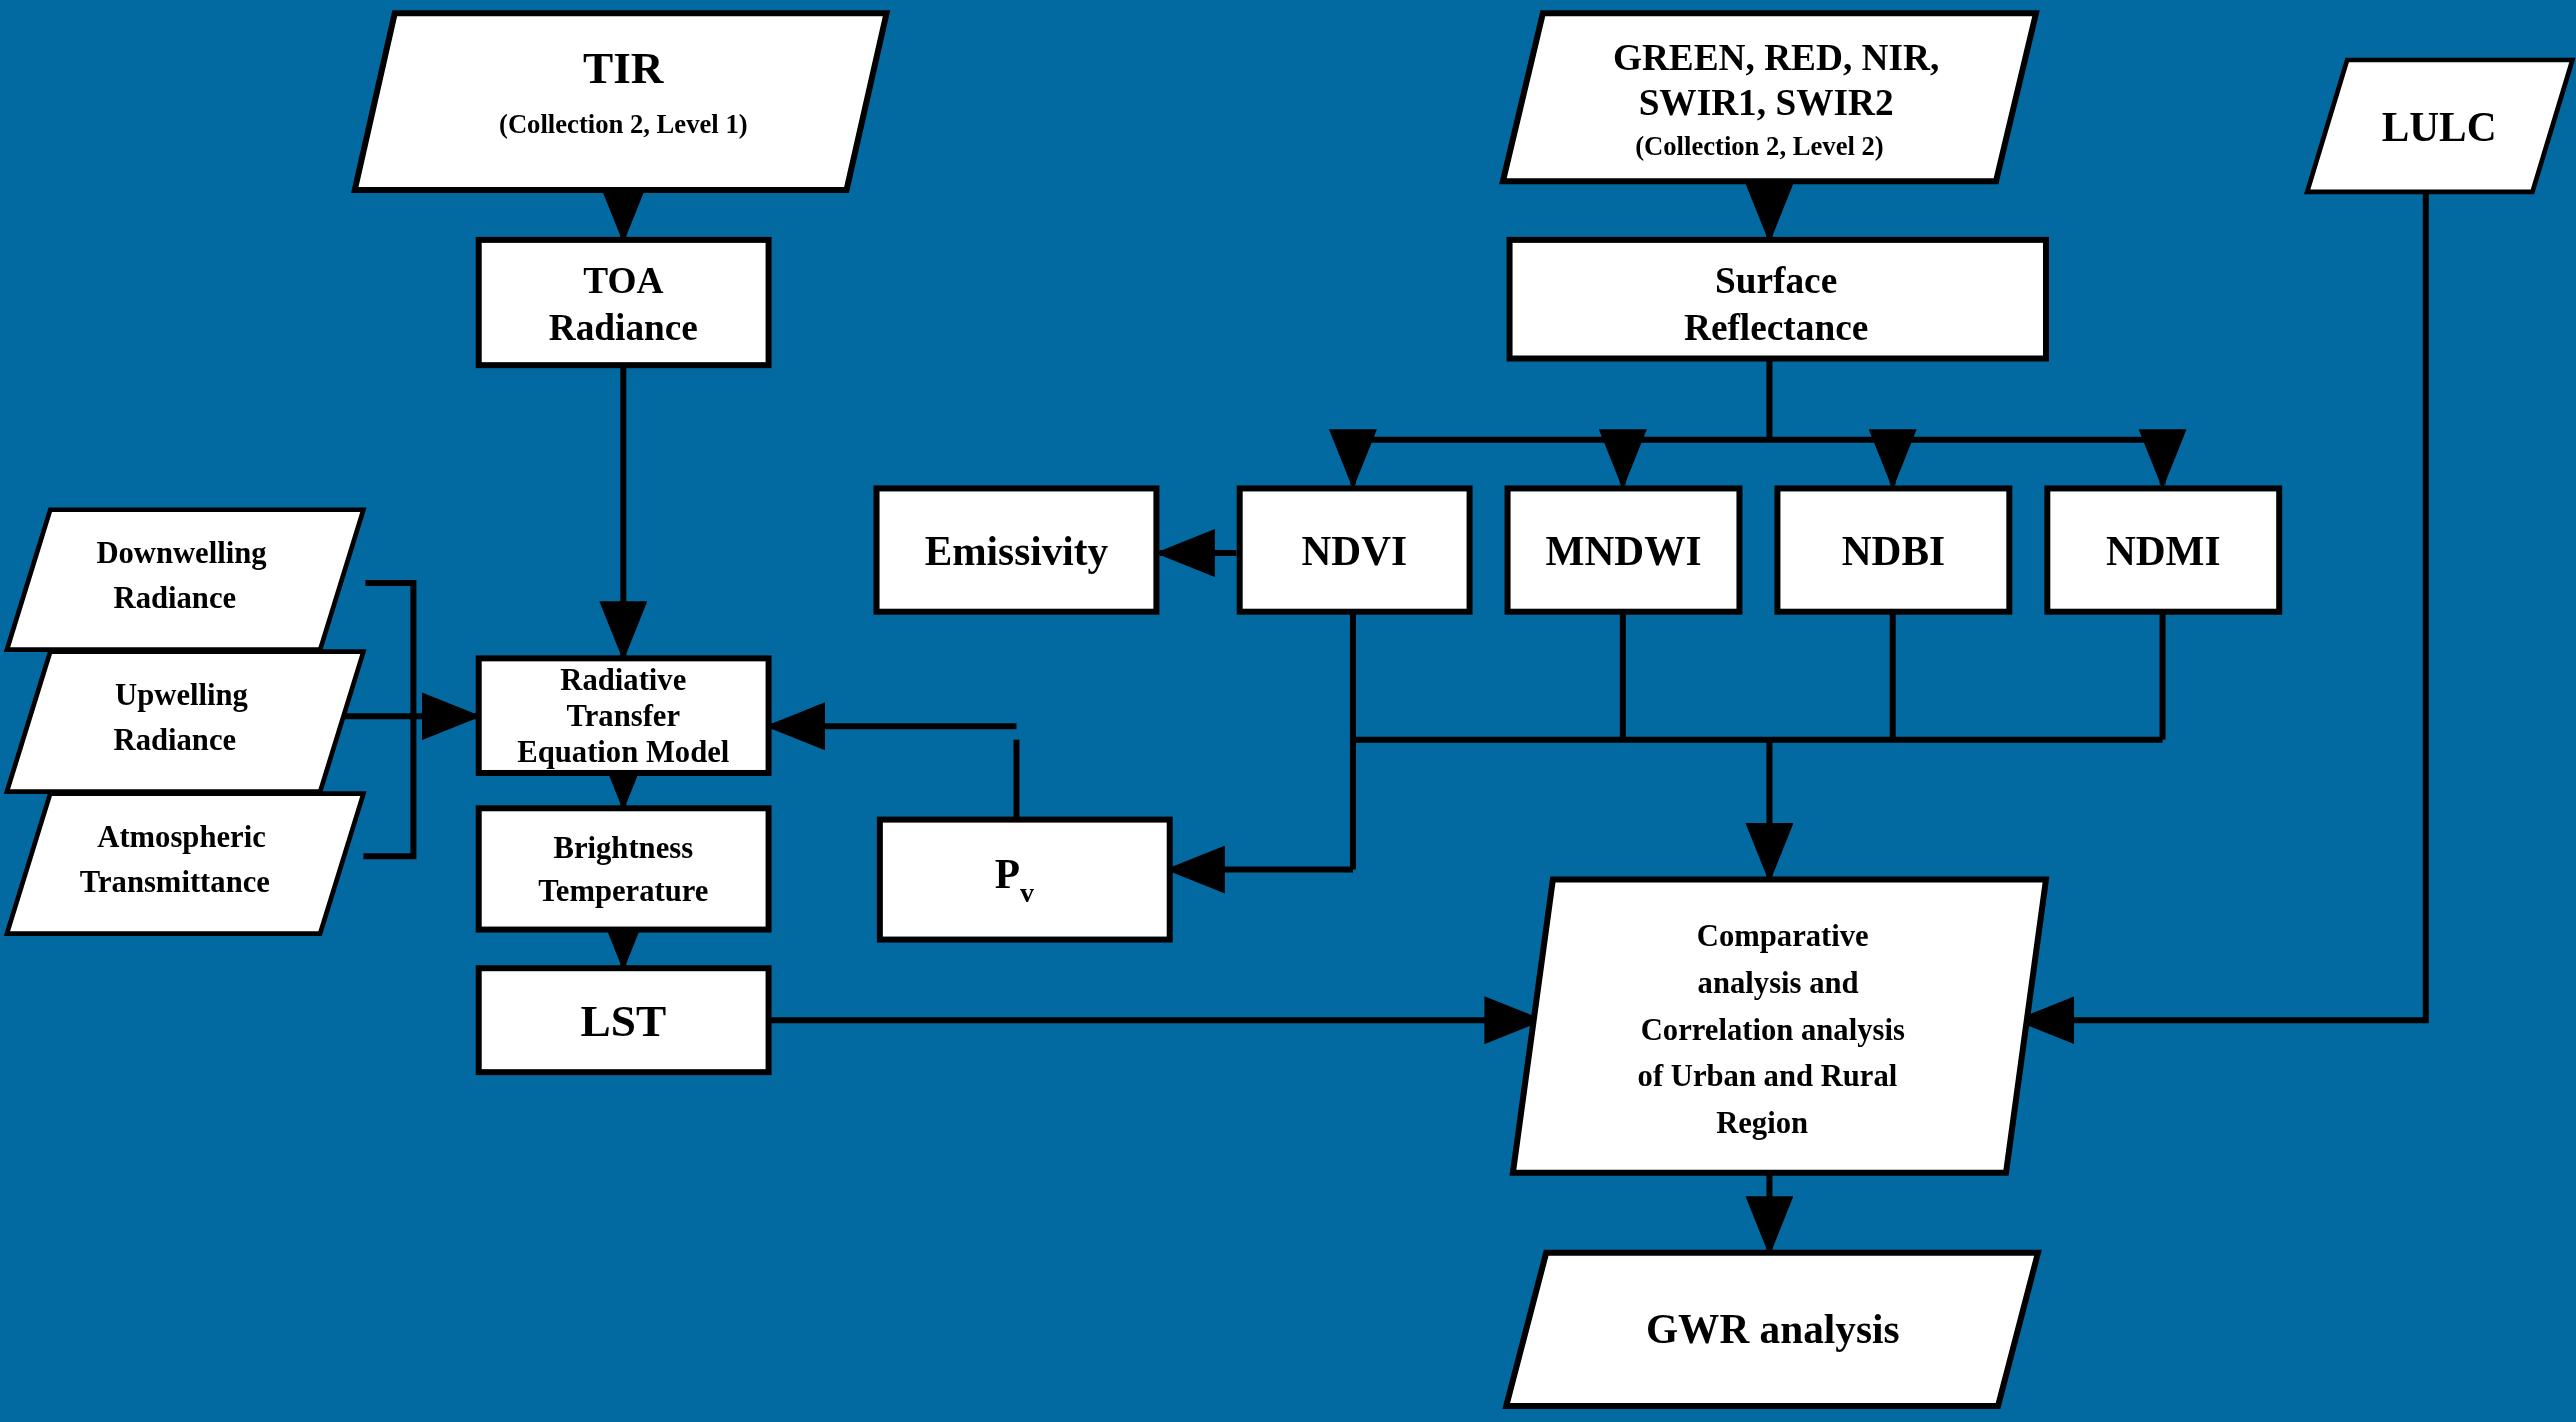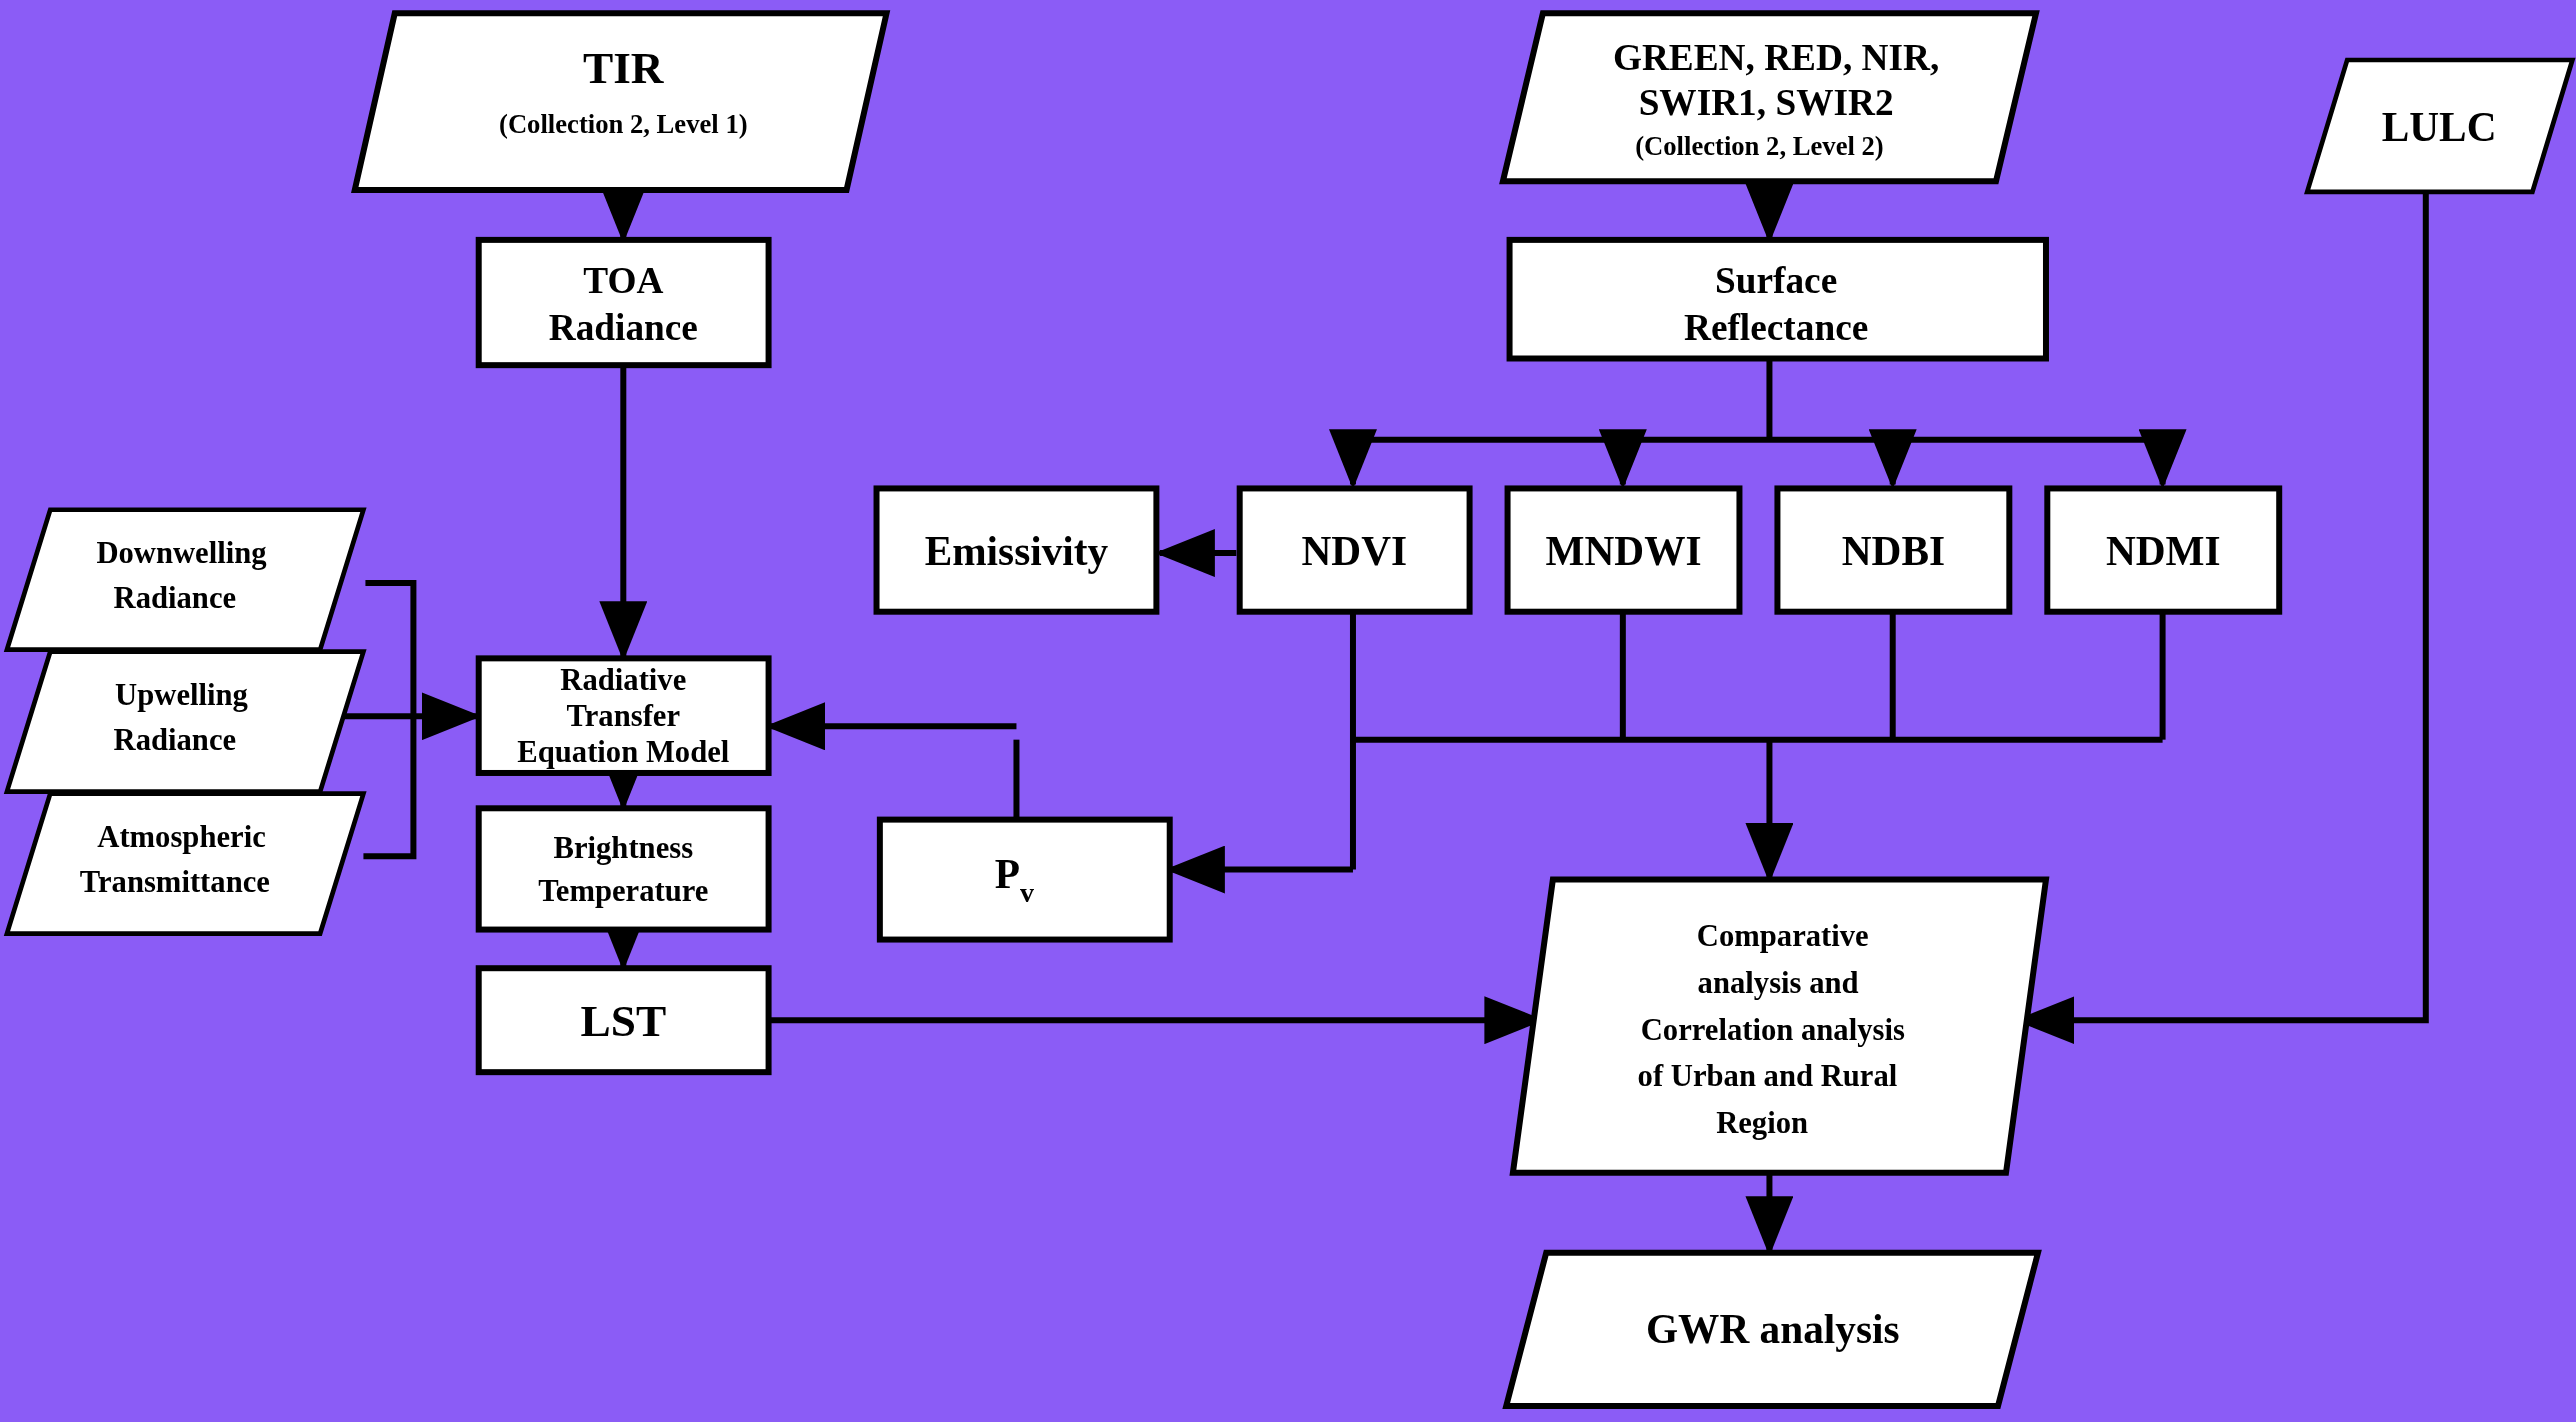--- a/index.html
+++ b/index.html
@@ -1,17 +1,17 @@
 <!DOCTYPE html>
 <html style="font-size:10.7px"><head>
 <meta charset="utf-8">
 <style>
   html,body{margin:0;padding:0;background:#ffffff;}
   body{font-family:"Liberation Serif", serif;}
-  #stage{position:relative;width:2576px;height:1422px;background:#8b5cf6;overflow:hidden;}
+  #stage{position:relative;width:2576px;height:1422px;background:#0369a1;overflow:hidden;}
   svg#diagram{position:absolute;top:0;left:0;width:2576px;height:1422px;display:block;}
   .shape{fill:#ffffff;stroke:#000000;stroke-width:9;}
   .shape.thin{stroke-width:7;}
   .conn{stroke:#000000;stroke-width:9;fill:none;}
   .nodetext{font-family:"Liberation Serif", serif;font-weight:bold;fill:#000000;text-anchor:middle;}
   .t-big{font-size:62px;}
   .t-med{font-size:56px;}
   .t-sm{font-size:46px;}
   .t-xl{font-size:68px;}
   .sub{font-size:40px;}

